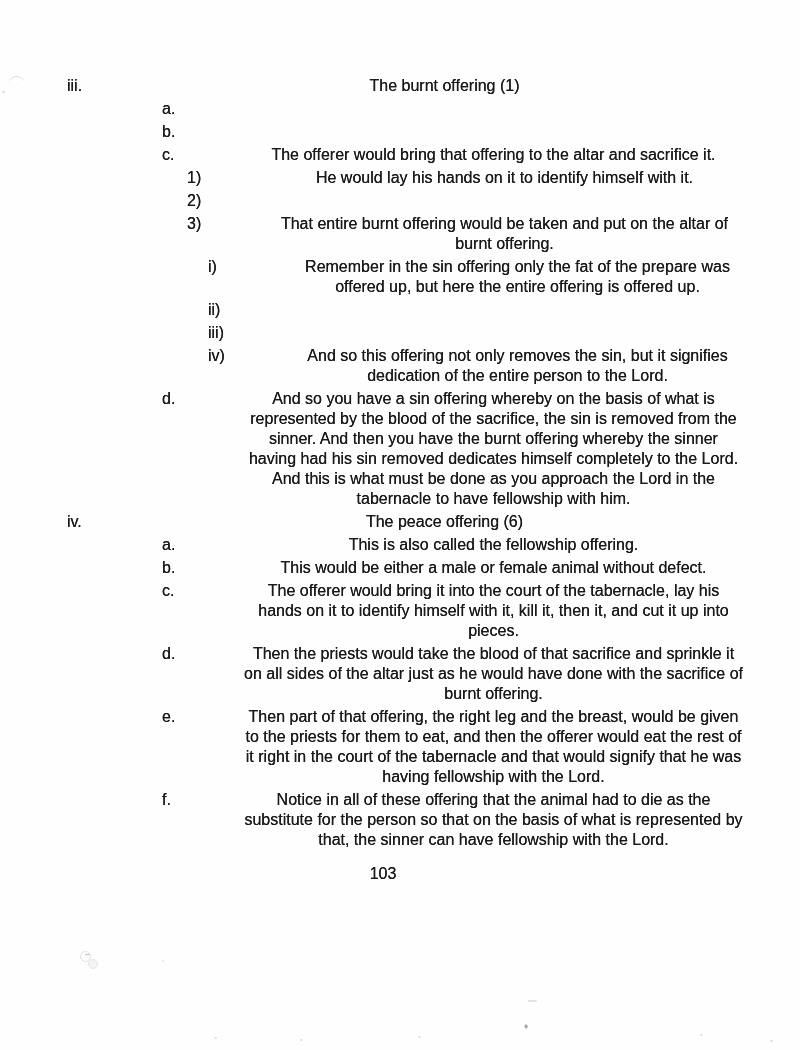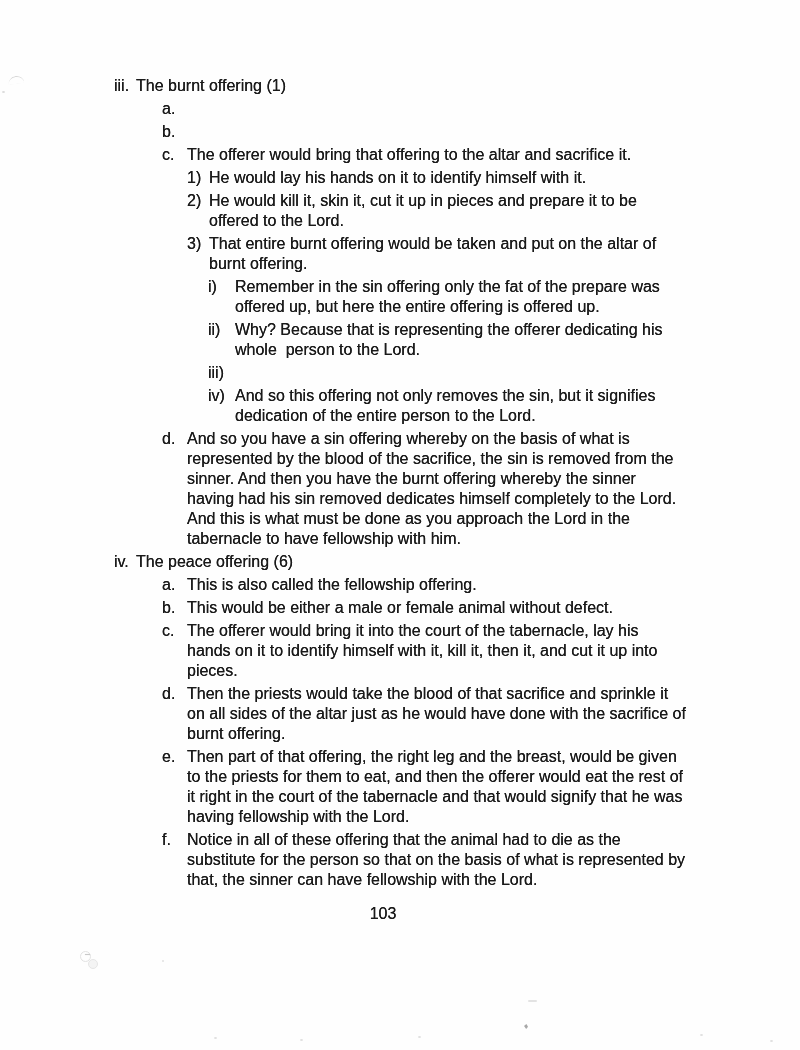--- a/index.html
+++ b/index.html
@@ -34,22 +34,23 @@
     line-height: 20px;
     text-shadow: 0 0 0.4px #1a1a1a;
   }
   .row .marker {
     flex: 0 0 auto;
     white-space: pre;
   }
   .row .text {
     flex: 1 1 auto;
     white-space: pre-wrap;
-  }
-  .lvl1 { padding-left: 114px; }
+    text-align: center;
+  }
+  .lvl1 { padding-left: 67px; }
   .lvl1 .marker { width: 22px; }
   .lvl2 { padding-left: 162px; }
   .lvl2 .marker { width: 25px; }
   .lvl3 { padding-left: 187px; }
   .lvl3 .marker { width: 22px; }
   .lvl4 { padding-left: 208px; }
   .lvl4 .marker { width: 27px; }
   .pageno {
     position: relative;
     left: -17px;
@@ -131,40 +132,36 @@
       <div class="text">The offerer would bring that offering to the altar and sacrifice it.</div>
     </div>
 
     <div class="row lvl3">
       <span class="marker">1)</span>
       <div class="text">He would lay his hands on it to identify himself with it.</div>
     </div>
 
     <div class="row lvl3">
       <span class="marker">2)</span>
-      <div class="text">He would kill it, skin it, cut it up in pieces and prepare it to be
-offered to the Lord.</div>
     </div>
 
     <div class="row lvl3">
       <span class="marker">3)</span>
       <div class="text">That entire burnt offering would be taken and put on the altar of
 burnt offering.</div>
     </div>
 
     <div class="row lvl4">
       <span class="marker">i)</span>
       <div class="text">Remember in the sin offering only the fat of the prepare was
 offered up, but here the entire offering is offered up.</div>
     </div>
 
     <div class="row lvl4">
       <span class="marker">ii)</span>
-      <div class="text">Why? Because that is representing the offerer dedicating his
-whole  person to the Lord.</div>
     </div>
 
     <div class="row lvl4">
       <span class="marker">iii)</span>
     </div>
 
     <div class="row lvl4">
       <span class="marker">iv)</span>
       <div class="text">And so this offering not only removes the sin, but it signifies
 dedication of the entire person to the Lord.</div>

